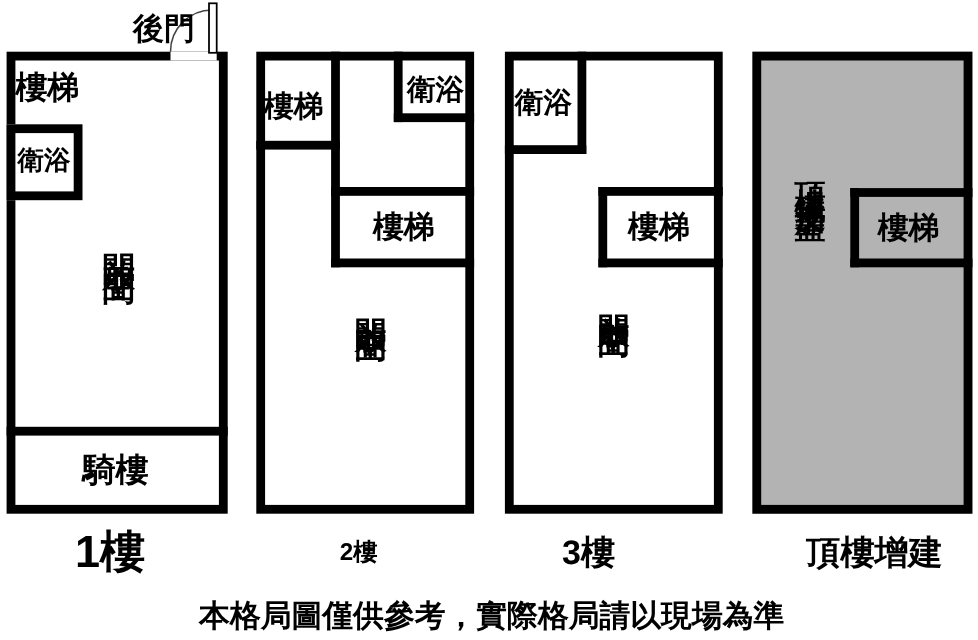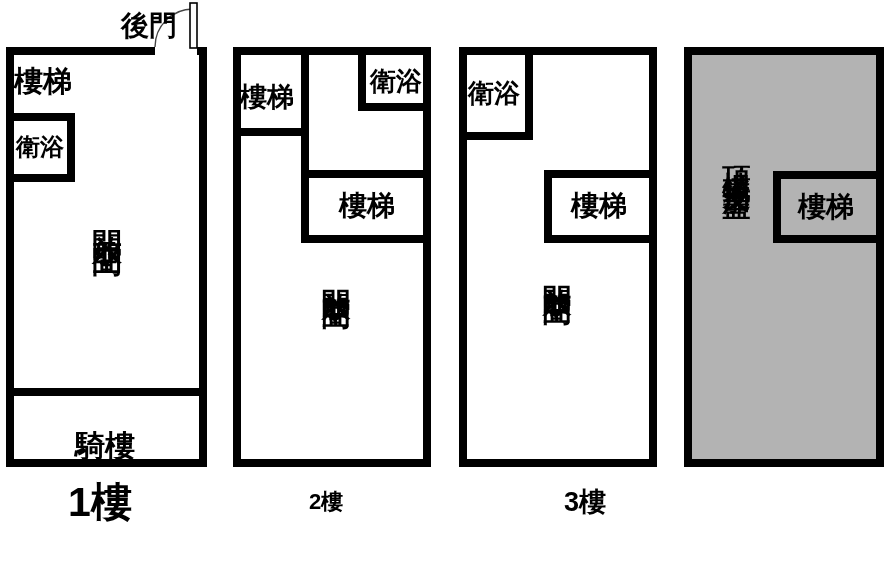--- a/index.html
+++ b/index.html
@@ -39,21 +39,21 @@
   <span class="lbl ctr" style="left:149px;top:26px;font-size:28px">後門</span>
 
   <span class="lbl ctr" style="left:43px;top:81px;font-size:29px">樓梯</span>
 
   <div class="roombox" style="left:6px;top:113px;width:69px;height:69px"></div>
   <span class="lbl ctr" style="left:40px;top:147px;font-size:24px">衛浴</span>
 
   <div class="vtext hctr" style="left:107px;top:206px;font-size:30px;letter-spacing:6px">開放空間</div>
 
   <div class="wall" style="left:6px;top:388px;width:201px;height:8px"></div>
-  <span class="lbl ctr" style="left:105px;top:446px;font-size:30px">騎樓</span>
+  <span class="lbl ctr" style="left:105px;top:428px;font-size:30px">騎樓</span>
 
   <div class="panel" style="left:233px;top:47px;width:198px;height:420px"></div>
 
   <div class="wall" style="left:301px;top:47px;width:8px;height:196px"></div>
 
   <div class="wall" style="left:233px;top:128px;width:76px;height:8px"></div>
   <span class="lbl ctr" style="left:267px;top:97px;font-size:27px">樓梯</span>
 
   <div class="wall" style="left:358px;top:47px;width:8px;height:64px"></div>
   <div class="wall" style="left:358px;top:103px;width:73px;height:8px"></div>
@@ -82,16 +82,18 @@
 
   <div class="vtext hctr" style="left:736px;top:144px;font-size:28px;letter-spacing:5px">頂樓鐵皮加蓋</div>
 
   <div class="wall" style="left:773px;top:171px;width:8px;height:72px"></div>
   <div class="wall" style="left:773px;top:171px;width:111px;height:8px"></div>
   <div class="wall" style="left:773px;top:235px;width:111px;height:8px"></div>
   <span class="lbl ctr" style="left:826px;top:207px;font-size:28px">樓梯</span>
 
   <span class="lbl ctr" style="left:100px;top:502px;font-size:41px">1樓</span>
   <span class="lbl ctr" style="left:326px;top:502px;font-size:22px">2樓</span>
-  <span class="lbl ctr" style="left:585px;top:502px;font-size:27px">3樓</span>
+  <span class="lbl ctr" style="left:535px;top:502px;font-size:31px">3樓</span>
+  <span class="lbl ctr" style="left:795px;top:502px;font-size:31px">頂樓增建</span>
 
+  <span class="disclaimer lbl ctr" style="left:447px;top:560px;font-size:28px">本格局圖僅供參考，實際格局請以現場為準</span>
 
 </div>
 
 </body></html>

